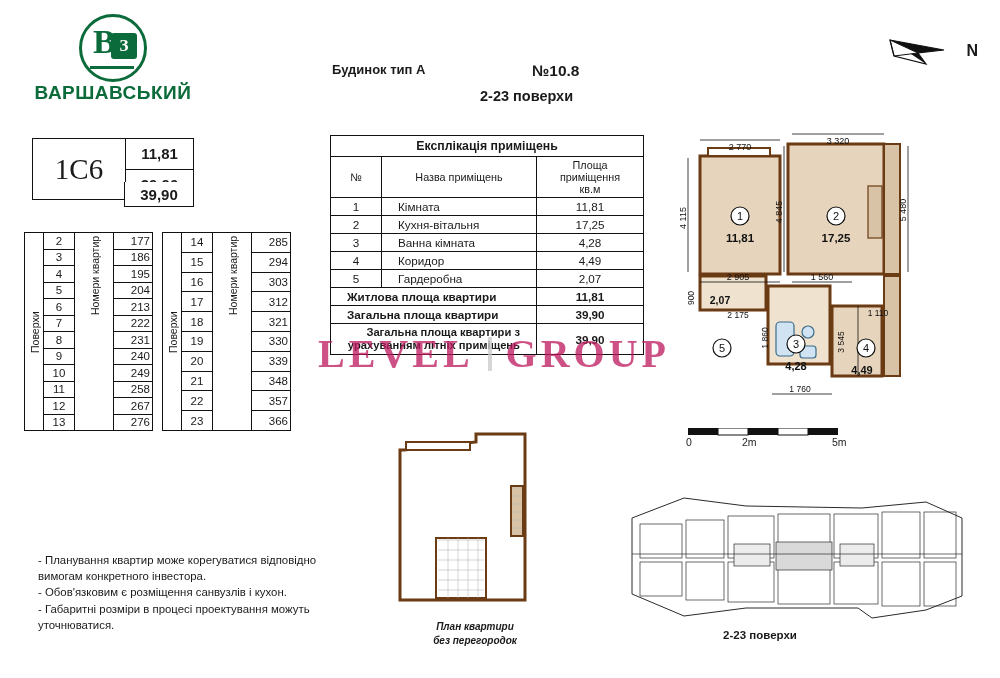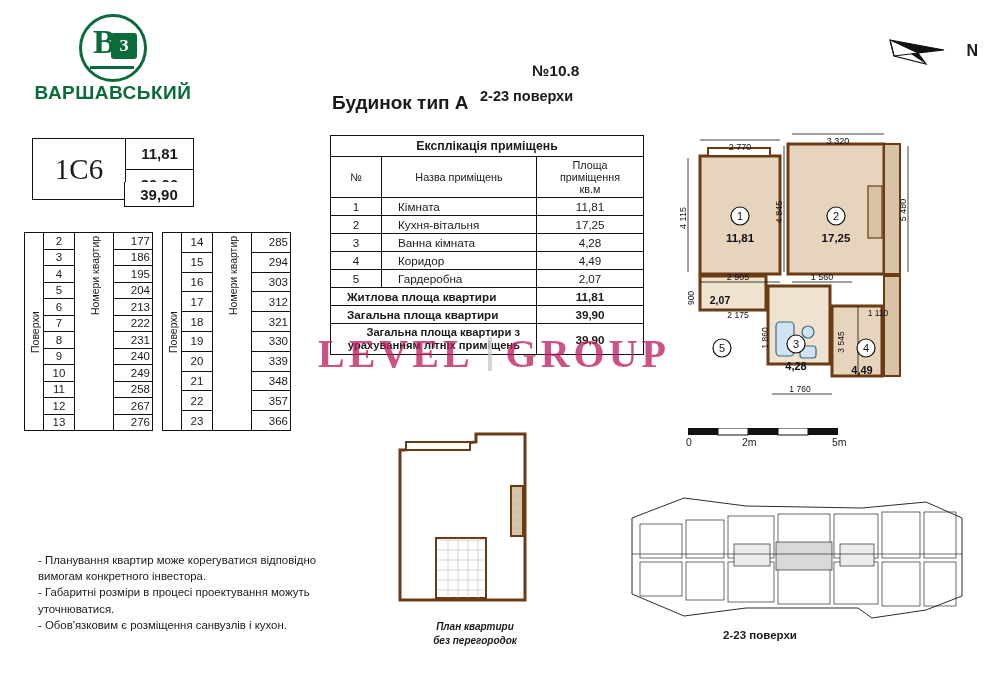--- a/index.html
+++ b/index.html
@@ -16,21 +16,21 @@
     margin:0 auto;position:relative;background:#fff;}
   .logo-mark .b{position:absolute;left:11px;top:8px;font-size:34px;font-weight:bold;
     color:#0b6b3a;font-family:"Liberation Serif",serif;line-height:1;}
   .logo-mark .sq{position:absolute;right:7px;top:16px;width:26px;height:26px;
     background:#0b6b3a;border-radius:3px;color:#fff;font-size:17px;font-weight:bold;
     line-height:26px;text-align:center;font-family:"Liberation Serif",serif;}
   .logo-mark .bar{position:absolute;left:8px;bottom:10px;width:44px;height:3px;background:#0b6b3a;}
   .logo-text{font-size:19px;font-weight:bold;color:#0b6b3a;letter-spacing:.5px;}
 
   
-  .title-main{position:absolute;left:332px;top:62px;font-size:19px;font-weight:bold;margin-top:30px;}
+  .title-main{position:absolute;left:332px;top:62px;font-size:13px;font-weight:bold;}
   .title-num{position:absolute;left:532px;top:62px;font-size:15.5px;font-weight:bold;}
   .title-sub{position:absolute;left:480px;top:88px;font-size:14.5px;font-weight:bold;}
 
   
   .north{position:absolute;left:888px;top:36px;width:90px;height:34px;}
   .north .lbl{position:absolute;right:0;top:6px;font-size:16px;font-weight:bold;}
 
   
   .codebox{position:absolute;left:32px;top:138px;width:160px;height:60px;
     border:1.6px solid #111;display:flex;}
@@ -409,17 +409,17 @@
       <rect x="108" y="60" width="36" height="22" fill="#ececec"></rect>
       <rect x="214" y="60" width="34" height="22" fill="#ececec"></rect>
       <path d="M6,70 H336"></path>
     </g>
   </svg>
 
   <div class="cap-bottom">2-23 поверхи</div>
 
   <div class="notes">
     <div>- Планування квартир може корегуватися відповідно вимогам конкретного інвестора.</div>
+    <div>- Обов'язковим є розміщення санвузлів і кухон.</div>
     <div>- Габаритні розміри в процесі проектування можуть уточнюватися.</div>
-    <div>- Обов'язковим є розміщення санвузлів і кухон.</div>
   </div>
 
 </div>
 
 </body></html>

